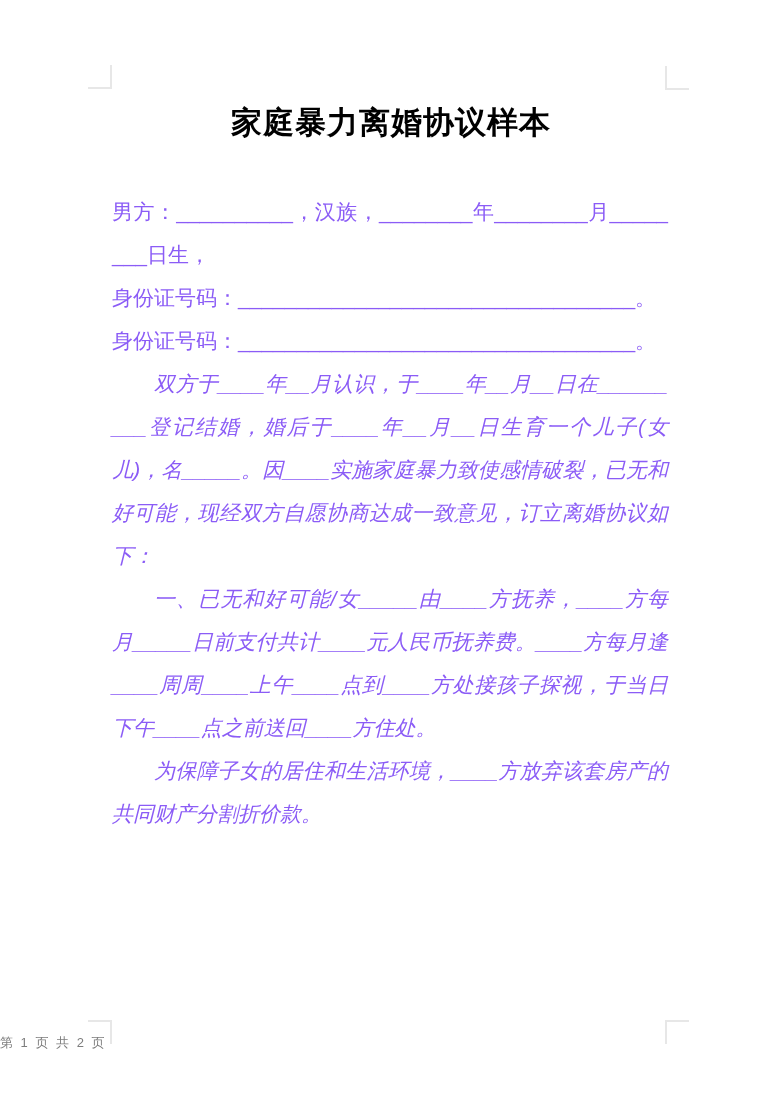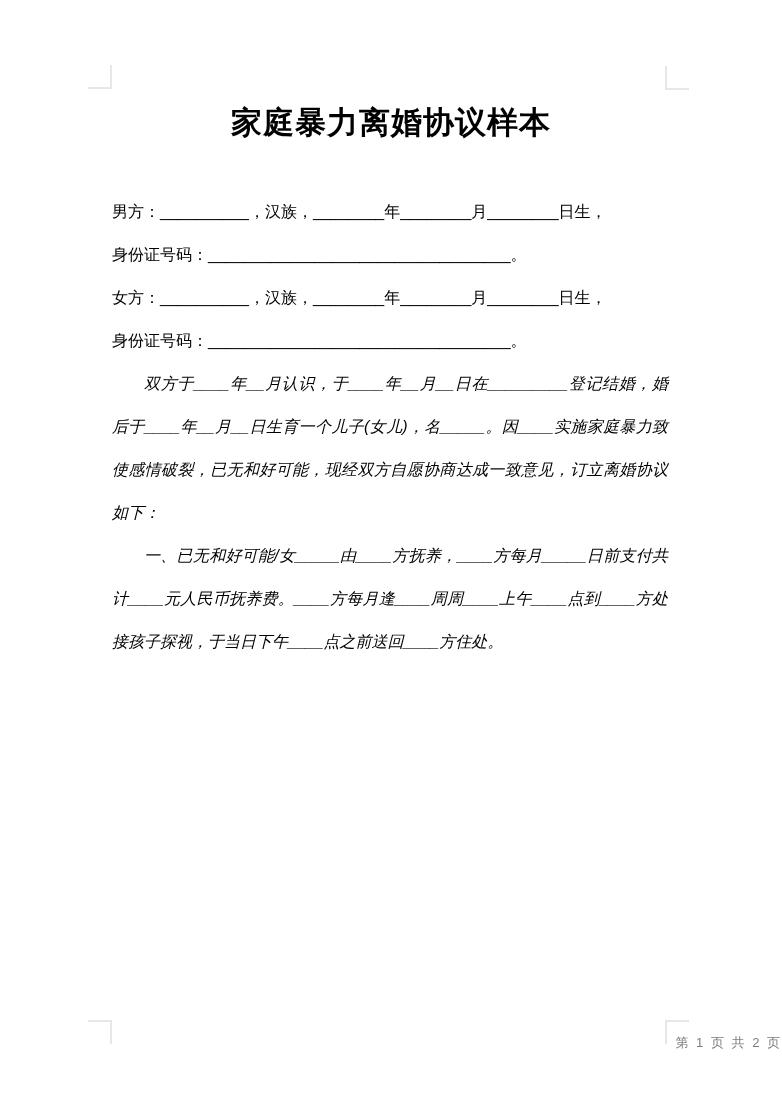--- a/index.html
+++ b/index.html
@@ -32,56 +32,56 @@
     font-size: 31px;
     font-weight: bold;
     color: #000000;
     letter-spacing: 1px;
   }
   .doc-body {
     position: absolute;
     top: 190px;
     left: 112px;
     width: 556px;
-    font-size: 16px;
+    font-size: 21px;
     line-height: 43px;
-    color: #000000;
+    color: #8b5cf6;
     text-align: justify;
     word-break: break-all;
   }
   .doc-body p { margin: 0; }
   .doc-body p.indent { text-indent: 2em; font-style: italic; }
 
   .page-footer {
     position: absolute;
     top: 1034px;
     left: 0;
     width: 782px;
-    text-align: right;
+    text-align: left;
     font-size: 13px;
     color: #7d7d7d;
     letter-spacing: 2px;
   }
 </style>
 </head>
 <body>
 
 <div class="page">
 
   <div class="corner tl"></div>
   <div class="corner tr"></div>
   <div class="corner bl"></div>
   <div class="corner br"></div>
 
   <h1 class="doc-title">家庭暴力离婚协议样本</h1>
 
   <div class="doc-body">
     <p>男方：__________，汉族，________年________月________日生，</p>
     <p>身份证号码：__________________________________。</p>
-    <p>女方：__________，汉族，________年________月________日生，</p>
     <p>身份证号码：__________________________________。</p>
     <p class="indent">双方于____年__月认识，于____年__月__日在_________登记结婚，婚后于____年__月__日生育一个儿子(女儿)，名_____。因____实施家庭暴力致使感情破裂，已无和好可能，现经双方自愿协商达成一致意见，订立离婚协议如下：</p>
     <p class="indent">一、已无和好可能/女_____由____方抚养，____方每月_____日前支付共计____元人民币抚养费。____方每月逢____周周____上午____点到____方处接孩子探视，于当日下午____点之前送回____方住处。</p>
+    <p class="indent">为保障子女的居住和生活环境，____方放弃该套房产的共同财产分割折价款。</p>
   </div>
 
   <div class="page-footer">第 1 页 共 2 页</div>
 
 </div>
 
 </body></html>

